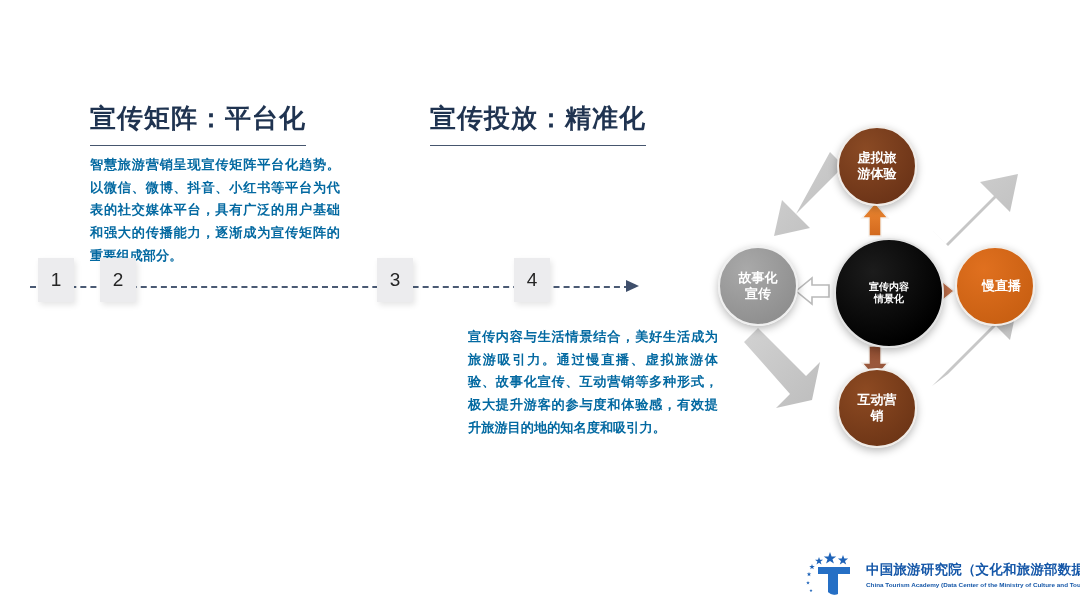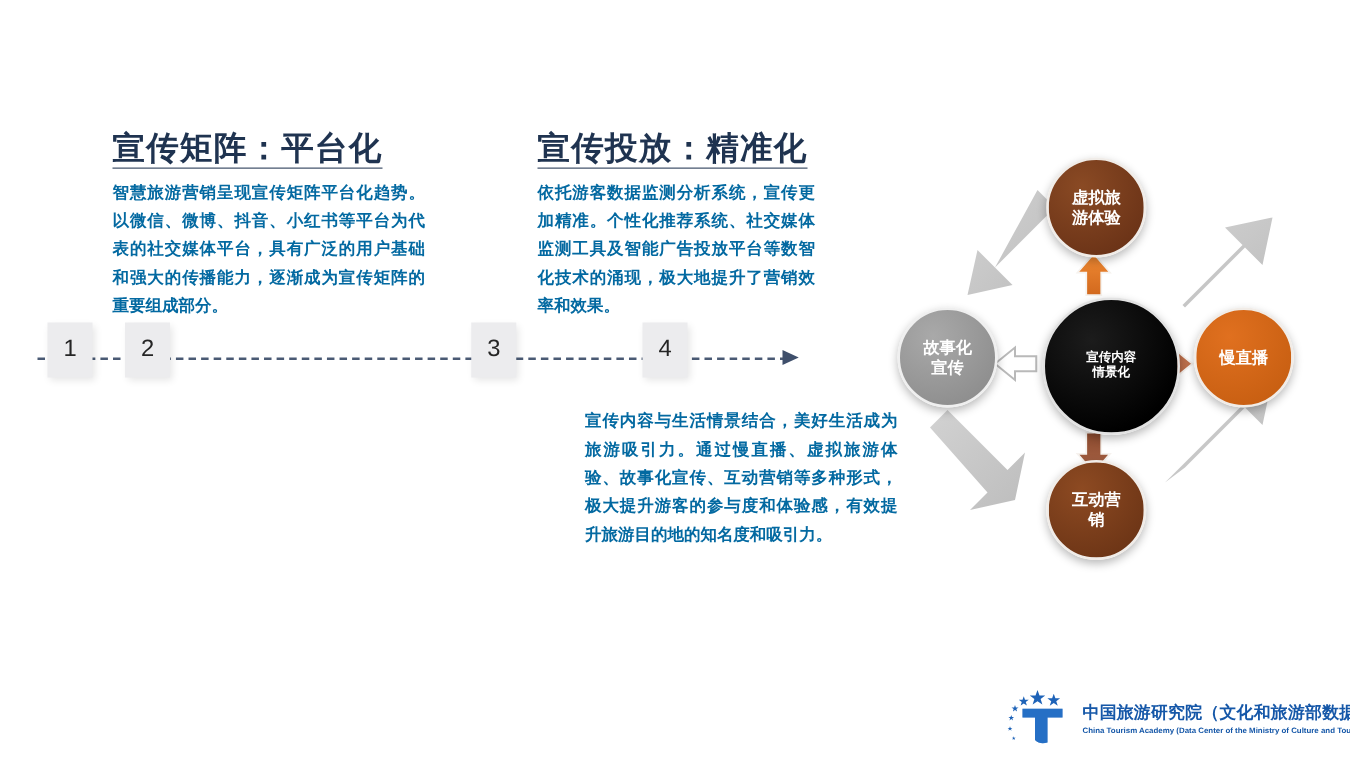--- a/index.html
+++ b/index.html
@@ -33,21 +33,21 @@
   .block {
     position: absolute;
   }
 
   .block-title {
     color: #1f3350;
     font-weight: bold;
     font-size: 26px;
     letter-spacing: 1px;
     white-space: nowrap;
-    padding-bottom: 0;
+    padding-bottom: 11px;
     border-bottom: 1.6px solid #46566e;
     display: inline-block;
     line-height: 1.15;
   }
 
   .block-body {
     margin-top: 8px;
     color: #0369a1;
     font-size: 13.2px;
     line-height: 1.72;
@@ -146,20 +146,21 @@
     border: 2px solid #f0ece8;
     z-index: 4;
   }
   .node-right {
     left: 255px; top: 128px;
     width: 76px; height: 76px;
     background: radial-gradient(circle at 35% 28%, #e0701f 0%, #c85f12 80%);
     font-size: 13px;
     border: 2px solid #f1ece7;
     z-index: 4;
+    text-align: right;
   }
   .node-bottom {
     left: 137px; top: 250px;
     width: 76px; height: 76px;
     background: radial-gradient(circle at 35% 28%, #8d4a22 0%, #6d3516 80%);
     font-size: 13px;
     border: 2px solid #f0ece8;
     z-index: 4;
   }
   .node-left {
@@ -221,21 +222,20 @@
 
   <div class="content-area">
 
     <div class="block" id="block-1">
       <div class="block-title">宣传矩阵：平台化</div>
       <div class="block-body">智慧旅游营销呈现宣传矩阵平台化趋势。以微信、微博、抖音、小红书等平台为代表的社交媒体平台，具有广泛的用户基础和强大的传播能力，逐渐成为宣传矩阵的重要组成部分。</div>
     </div>
 
     <div class="block" id="block-2">
       <div class="block-title">宣传投放：精准化</div>
-      <div class="block-body">依托游客数据监测分析系统，宣传更加精准。个性化推荐系统、社交媒体监测工具及智能广告投放平台等数智化技术的涌现，极大地提升了营销效率和效果。</div>
     </div>
 
     <div class="block" id="block-3">
     </div>
 
     <div class="block" id="block-4">
       <div class="block-body">宣传内容与生活情景结合，美好生活成为旅游吸引力。通过慢直播、虚拟旅游体验、故事化宣传、互动营销等多种形式，极大提升游客的参与度和体验感，有效提升旅游目的地的知名度和吸引力。</div>
     </div>
 
     <div class="timeline">

